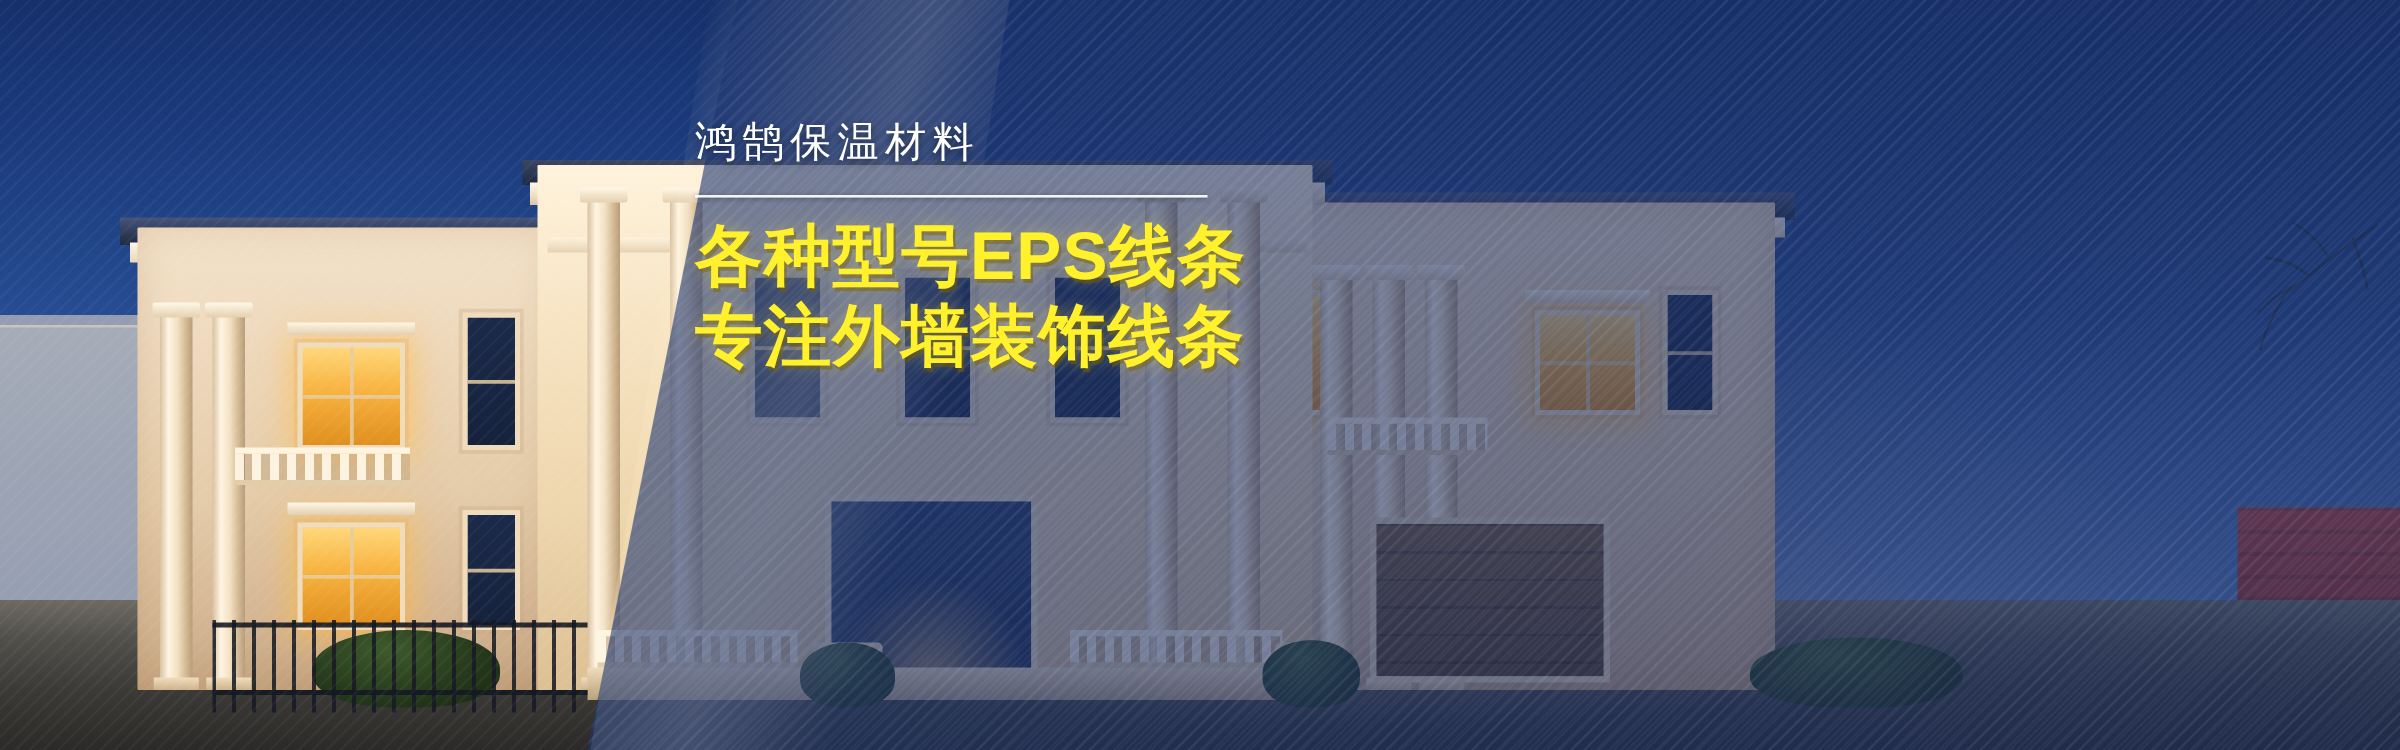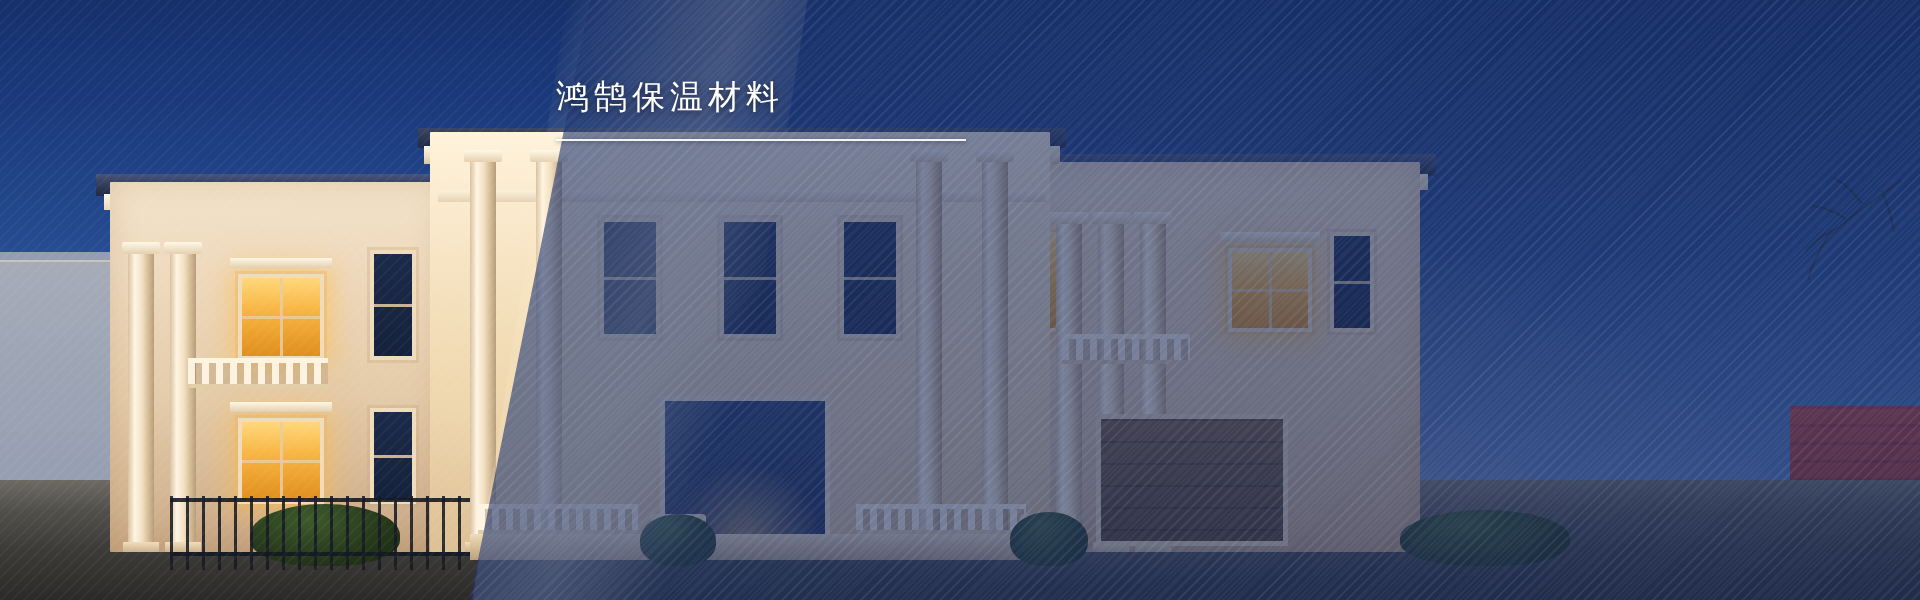--- a/index.html
+++ b/index.html
@@ -229,21 +229,21 @@
 
   
   .grain {
     position:absolute; inset:0;
     background:repeating-linear-gradient(135deg, rgba(255,255,255,.035) 0 2px, rgba(255,255,255,0) 2px 8px);
     pointer-events:none;
   }
 
   
   .copy {
-    position:absolute; left:556px; top:79px; width:900px;
+    position:absolute; left:556px; top:96px; width:900px;
     z-index:40;
   }
   .brand {
     font-size:33px; line-height:1.1; letter-spacing:5px;
     color:#ffffff; font-weight:400;
     text-shadow:0 2px 7px rgba(0,0,0,.55);
   }
   .rule {
     margin:24px 0 16px 0; width:410px; height:2px;
     background:rgba(255,255,255,.92);
@@ -378,16 +378,18 @@
 
   <div class="beam"></div>
   <div class="panel"></div>
   <div class="panel-hatch"></div>
   <div class="grain"></div>
 
   <div class="copy">
     <div class="brand">鸿鹄保温材料</div>
     <div class="rule"></div>
     <div class="headline">
+      <div>各种型号EPS线条</div>
+      <div>专注外墙装饰线条</div>
     </div>
   </div>
 
 </div>
 
 </body></html>

